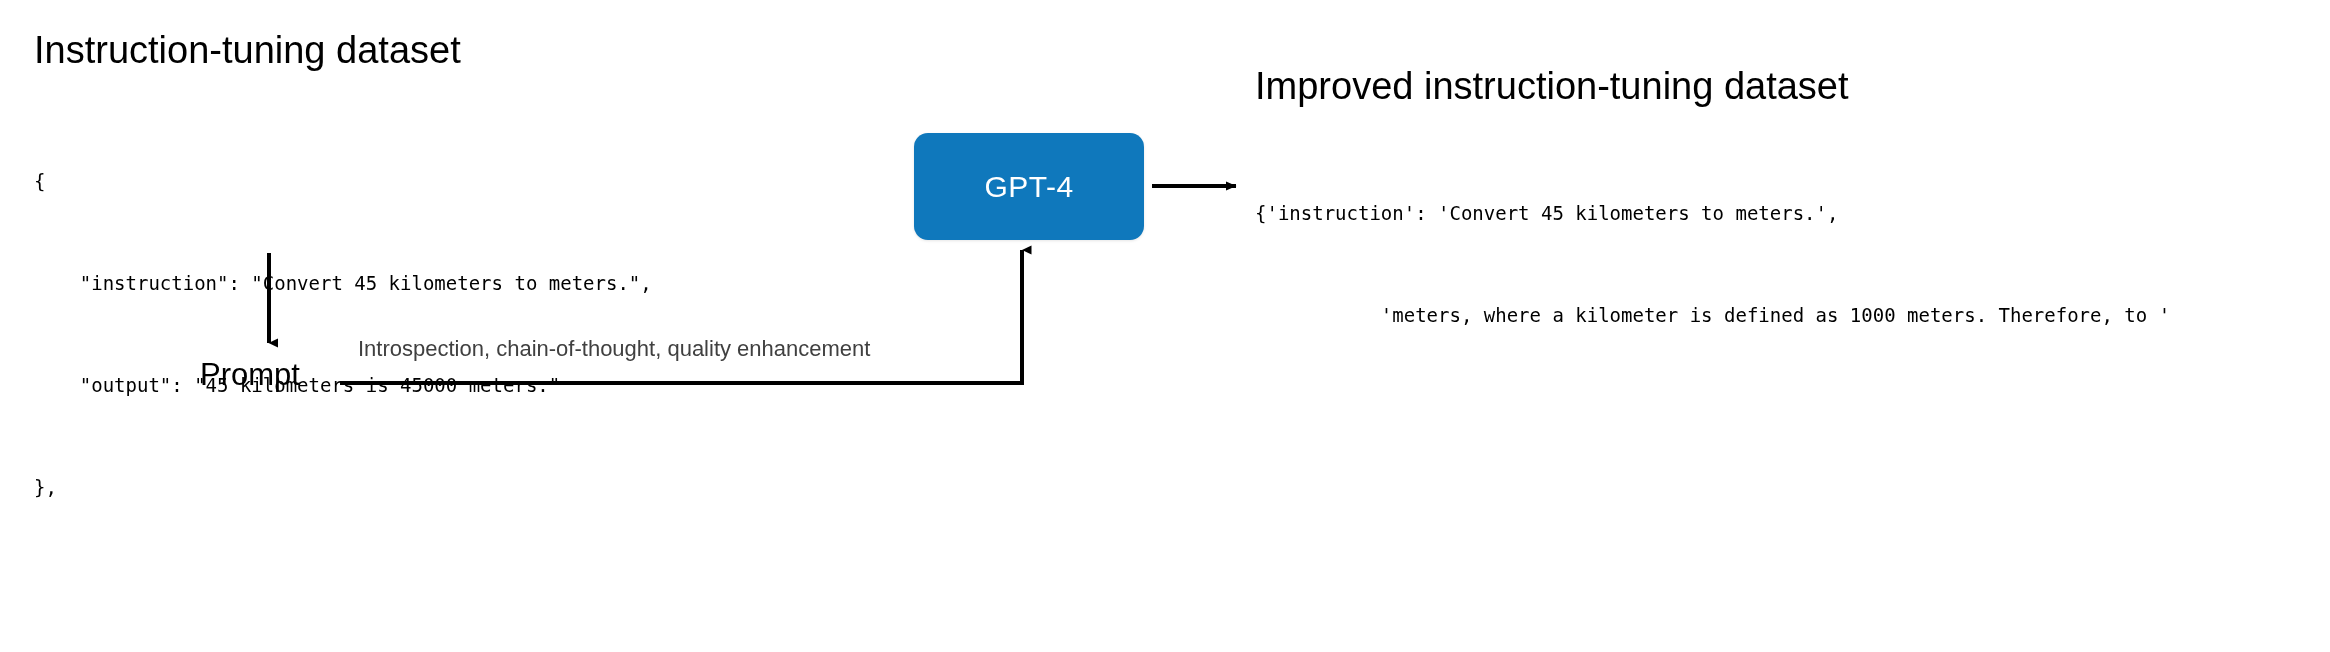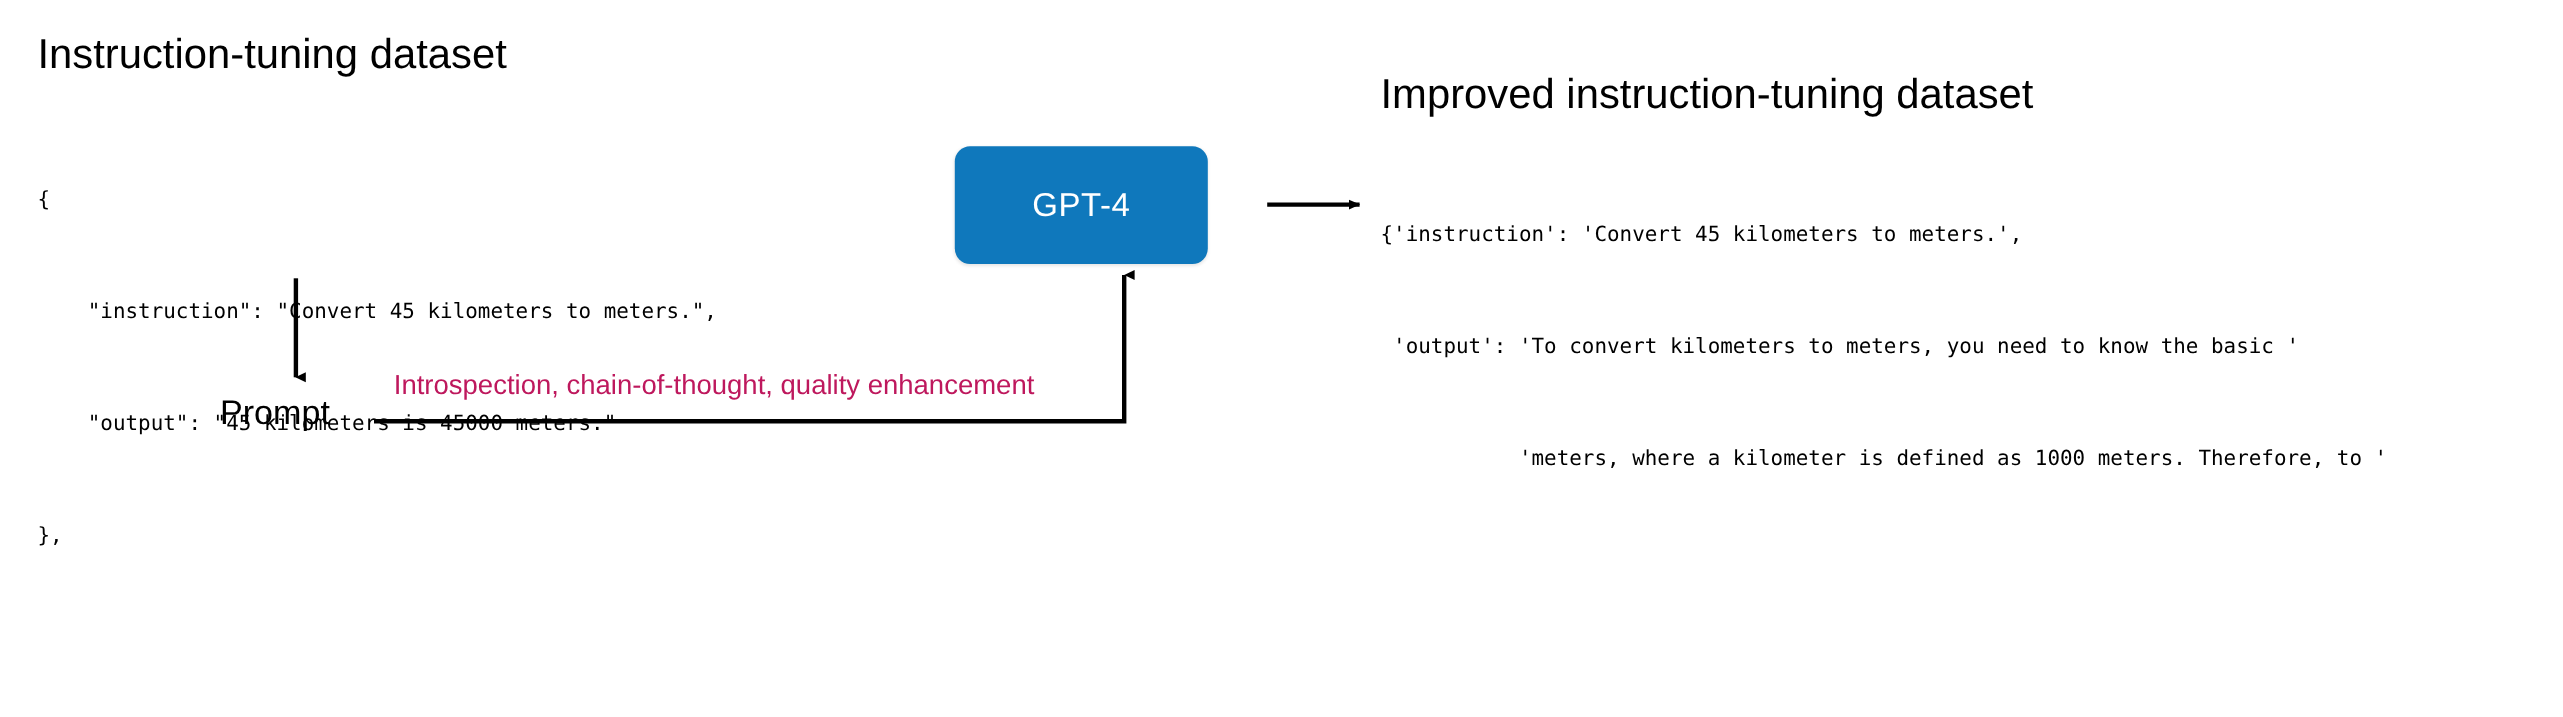--- a/index.html
+++ b/index.html
@@ -40,21 +40,21 @@
     color: #000000;
     letter-spacing: 0px;
   }
   #left-code  { left: 34px;   top: 96px; }
   #right-code { left: 1255px; top: 128px; }
   .code-line { white-space: pre; display: block; }
 
   
   #gpt4-box {
     position: absolute;
-    left: 868px;
+    left: 914px;
     top: 133px;
     width: 230px;
     height: 107px;
     background: #0F78BC;
     border-radius: 14px;
     display: flex;
     align-items: center;
     justify-content: center;
     box-shadow: 0 1px 3px rgba(0,0,0,0.10);
   }
@@ -78,24 +78,24 @@
     white-space: nowrap;
     color: #000000;
   }
 
   
   #arrow-caption {
     position: absolute;
     left: 358px;
     top: 336px;
     font-family: "Liberation Sans", sans-serif;
-    font-size: 25px;
+    font-size: 22px;
     font-weight: 400;
     white-space: nowrap;
-    color: #be185d;
+    color: #404040;
   }
 
   
   #connectors {
     position: absolute;
     left: 0;
     top: 0;
     width: 2330px;
     height: 652px;
     pointer-events: none;
@@ -118,21 +118,20 @@
 <div id="arrow-caption">Introspection, chain-of-thought, quality enhancement</div>
 
 <div id="gpt4-box">
   <span id="gpt4-label">GPT-4</span>
 </div>
 
 <div id="right-heading" class="heading">Improved instruction-tuning dataset</div>
 
 <div id="right-code" class="code-block">
   <span class="code-line">{'instruction': 'Convert 45 kilometers to meters.',</span>
-  <span class="code-line"> 'output': 'To convert kilometers to meters, you need to know the basic '</span>
   <span class="code-line">           'meters, where a kilometer is defined as 1000 meters. Therefore, to '</span>
   
   
   
   
   
   
   
   
   

